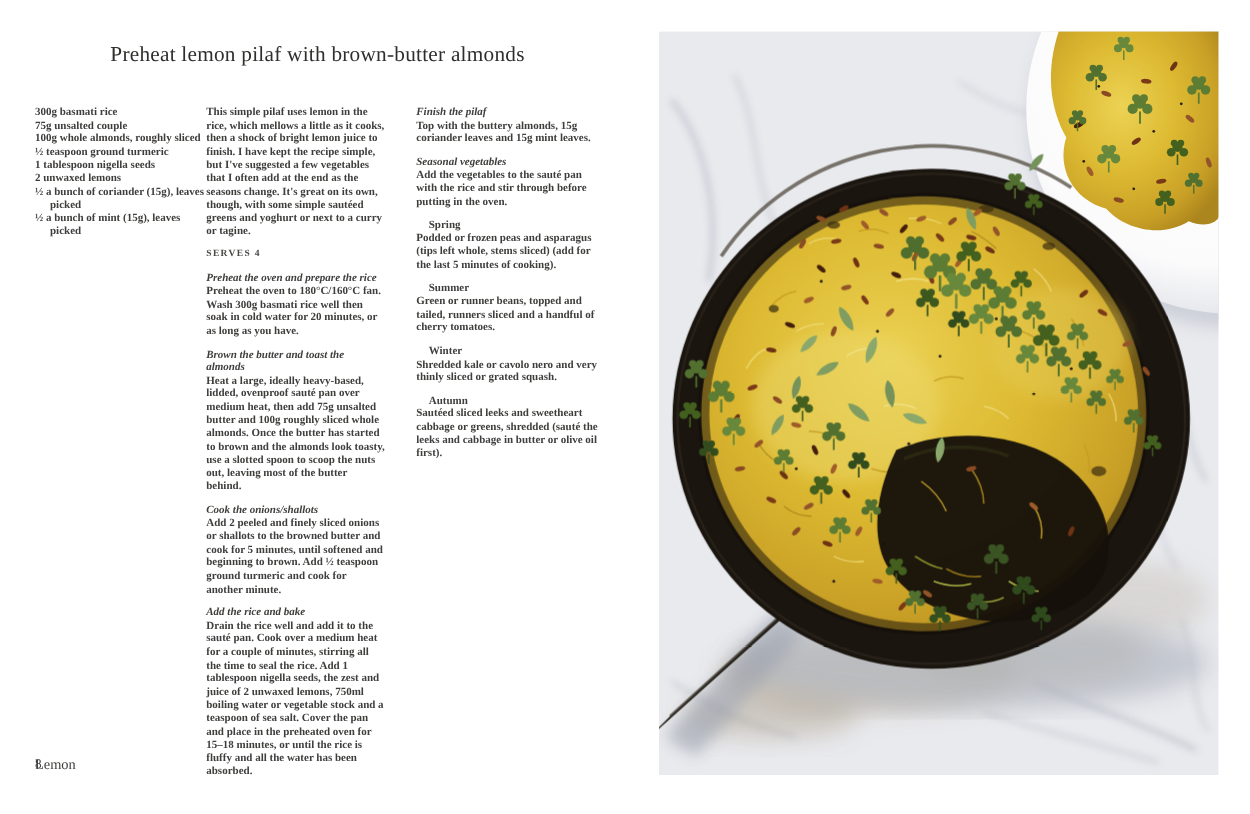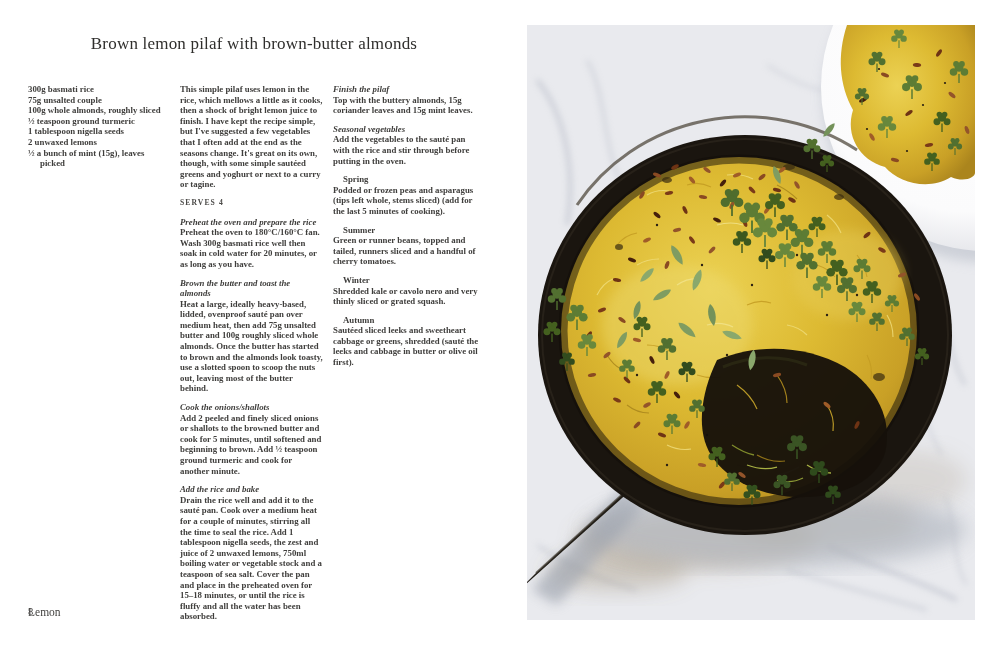--- a/index.html
+++ b/index.html
@@ -8,49 +8,50 @@
     font-family:"Liberation Serif","DejaVu Serif",serif;color:#3f3e3c;
     -webkit-font-smoothing:antialiased;
   }
   .page-left{position:absolute;left:0;top:0;width:517px;height:651px;background:#fff;}
   .title{
     position:absolute;left:28px;top:34px;width:452px;margin:0;
     font-size:17px;font-weight:400;text-align:center;color:#2f2e2c;letter-spacing:.2px;
   }
   .col{position:absolute;top:84px;font-size:8.8px;line-height:10.6px;font-weight:bold;}
   .col-ing{left:28px;width:142px;}
-  .col-method{left:180px;width:143px;}
+  .col-method{left:165px;width:143px;}
   .col-right{left:333px;width:150px;}
   .ing{margin:0;padding-left:12px;text-indent:-12px;}
   .block{margin:0 0 8px 0;}
   .block p{margin:0;}
   .h-italic{font-style:italic;}
   .serves{margin:0 0 8px 0;font-size:7.6px;letter-spacing:1.1px;color:#4a4947;}
   .season-name{display:block;text-indent:10px;}
   .footer-num{position:absolute;left:28px;top:606px;font-size:10.5px;color:#3f3e3c;}
   .footer-chapter{position:absolute;left:28px;top:606px;width:452px;text-align:left;font-size:11.5px;color:#3f3e3c;}
   .page-right{position:absolute;left:517px;top:0;width:483px;height:651px;background:#fff;}
   .photo{position:absolute;left:10px;top:25px;width:448px;height:595px;overflow:hidden;}
   .photo svg{display:block;}
 </style>
 </head>
 <body>
 
 <div>
 
   <section class="page-left">
-    <h1 class="title">Brown lemon pilaf with brown-butter almonds</h1>
+    <h1 class="title">Preheat lemon pilaf with brown-butter almonds</h1>
 
     <aside class="col col-ing">
       <p class="ing">300g basmati rice</p>
       <p class="ing">75g unsalted couple</p>
       <p class="ing">100g whole almonds, roughly sliced</p>
       <p class="ing">½ teaspoon ground turmeric</p>
       <p class="ing">1 tablespoon nigella seeds</p>
       <p class="ing">2 unwaxed lemons</p>
+      <p class="ing">½ a bunch of coriander (15g), leaves picked</p>
       <p class="ing">½ a bunch of mint (15g), leaves picked</p>
     </aside>
 
     <div class="col col-method">
       <p class="block">This simple pilaf uses lemon in the rice, which mellows a little as it cooks, then a shock of bright lemon juice to finish. I have kept the recipe simple, but I've suggested a few vegetables that I often add at the end as the seasons change. It's great on its own, though, with some simple sautéed greens and yoghurt or next to a curry or tagine.</p>
       <p class="serves">SERVES 4</p>
 
       <div class="block">
         <p class="h-italic">Preheat the oven and prepare the rice</p>
         <p>Preheat the oven to 180°C/160°C fan. Wash 300g basmati rice well then soak in cold water for 20 minutes, or as long as you have.</p>

